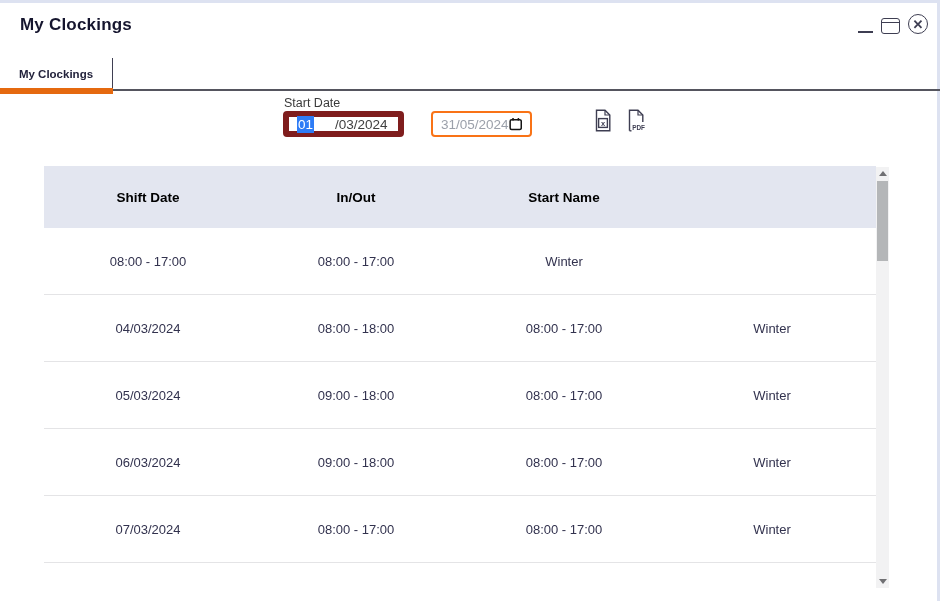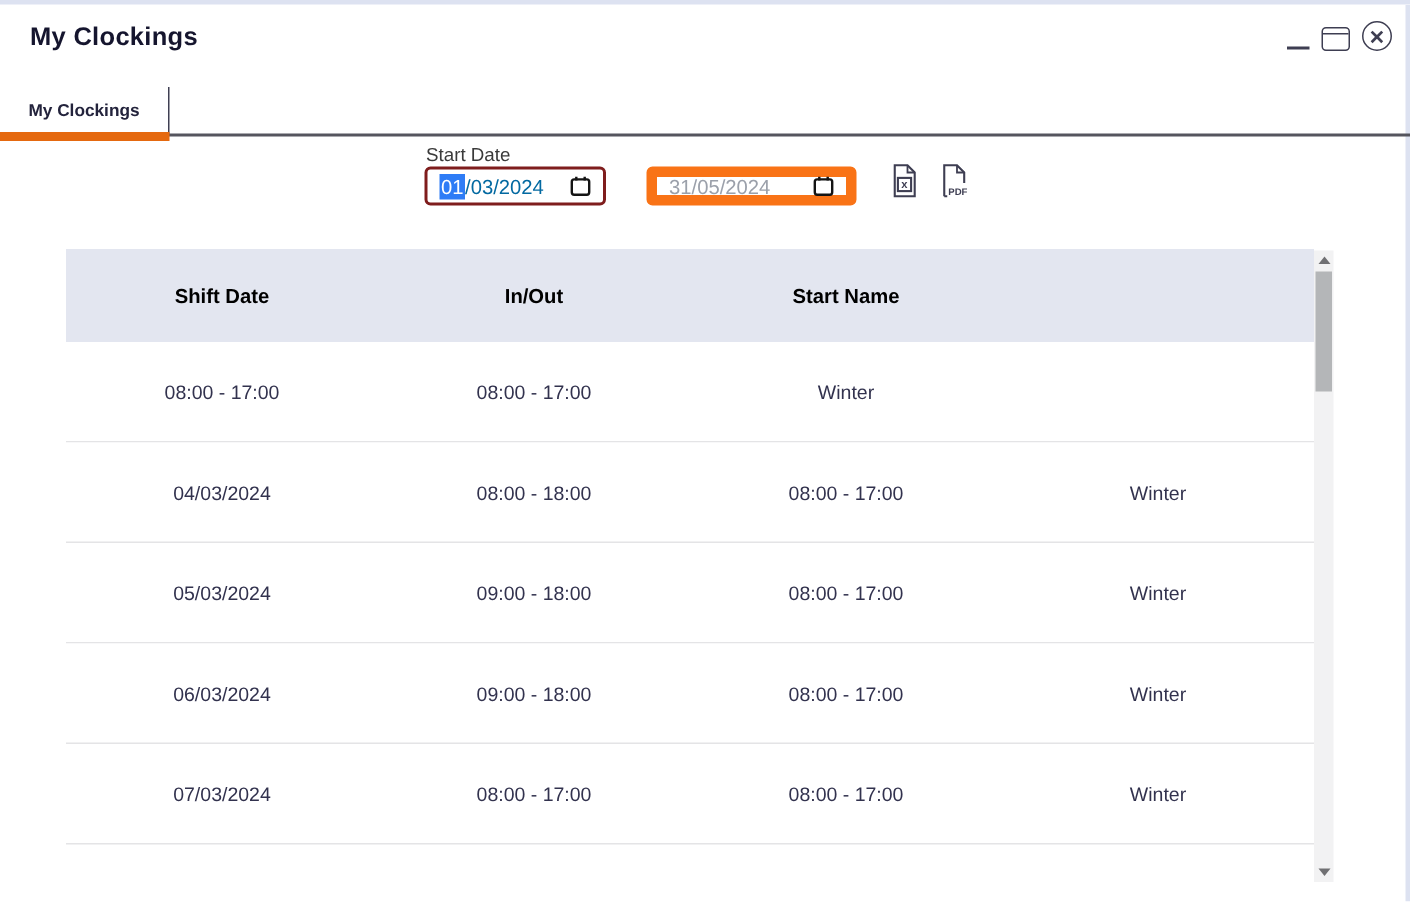--- a/index.html
+++ b/index.html
@@ -41,24 +41,24 @@
   .tab-line-orange{position:absolute;left:0;top:30px;width:113px;height:6px;}
   
   .field-label{position:absolute;font-size:12.5px;color:#3a3a3a;}
   .lbl-start{left:284px;top:93px;}
   .lbl-end{left:433px;top:93px;margin-top:25px;}
   .date-input{
     position:absolute;top:108px;height:26px;border-radius:4px;background:#fff;
     display:flex;align-items:center;padding:0 8px;box-sizing:border-box;
     font-size:13.5px;cursor:text;
   }
-  .inp-start{left:283px;width:121px;border:2px solid #7f1d1d;}
-  .inp-end{left:431px;width:140px;border:7px solid #f97316;}
+  .inp-start{left:283px;width:121px;border:6px solid #7f1d1d;gap:21px;}
+  .inp-end{left:431px;width:101px;border:2px solid #f97316;}
   .inp-start .seg-sel{background:#2e7cf6;color:#fff;padding:1px 1px;}
-  .inp-start .seg-rest{color:#0369a1;}
+  .inp-start .seg-rest{color:#404040;}
   .inp-end .val{color:#9ba0aa;}
   .cal-icon{margin-left:auto;display:block;}
   .export-btn{position:absolute;top:106px;cursor:pointer;}
   .btn-excel{left:594px;}
   .btn-pdf{left:627px;}
   
   .thead{
     position:absolute;left:44px;top:163px;width:832px;height:62px;
     background:#e3e6f0;display:grid;grid-template-columns:repeat(4,1fr);
     align-items:center;

